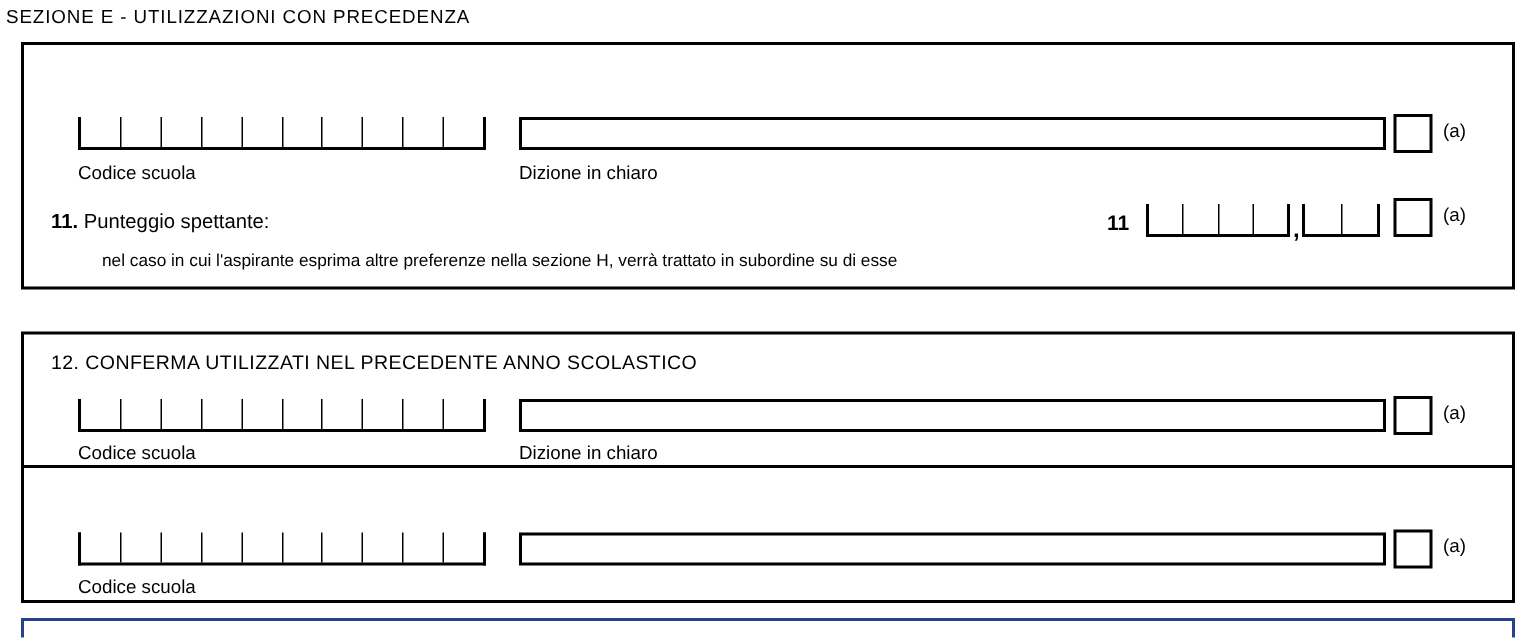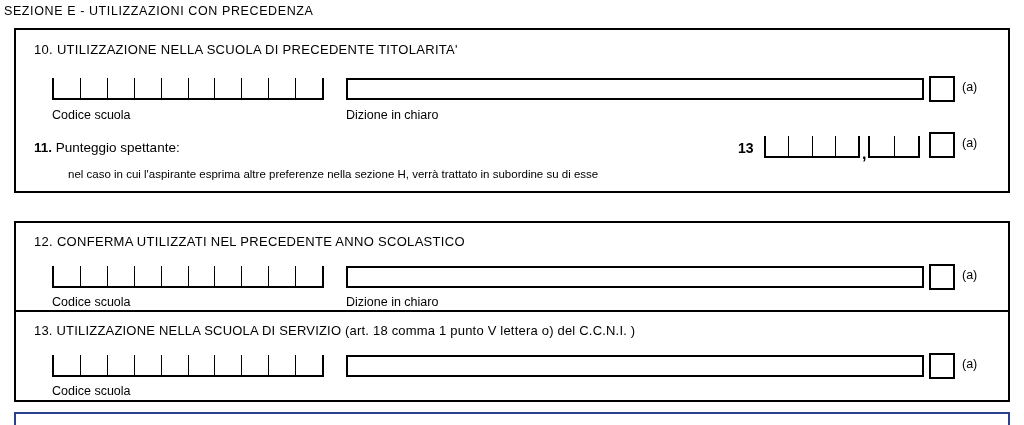--- a/index.html
+++ b/index.html
@@ -157,21 +157,20 @@
 </style>
 </head>
 <body>
 
 <div class="page">
 
   <div class="section-heading">SEZIONE E  -  UTILIZZAZIONI CON PRECEDENZA</div>
 
   <div class="block" style="left:14px; top:28px; width:996px; height:165px;">
 
-    <div class="block-title" style="left:18px; top:12px;">10.  UTILIZZAZIONE  NELLA  SCUOLA   DI  PRECEDENTE  TITOLARITA'</div>
 
     <div class="comb" style="left:36px; top:48px; width:272px;">
       <div class="cell"></div>
       <div class="cell"></div>
       <div class="cell"></div>
       <div class="cell"></div>
       <div class="cell"></div>
       <div class="cell"></div>
       <div class="cell"></div>
       <div class="cell"></div>
@@ -186,21 +185,21 @@
     <div class="smallbox" style="left:913px; top:46px;"></div>
     <div class="abc" style="left:946px; top:50px;">(a)</div>
 
     <div class="punt-label" style="left:18px; top:110px;">
       <b>11.</b>
       <span>Punteggio spettante:</span>
     </div>
 
     <div class="note" style="left:52px; top:138px;">nel caso in cui l'aspirante esprima altre preferenze nella sezione H, verrà trattato in subordine su di esse</div>
 
-    <div class="pt-num" style="left:722px; top:110px;">13</div>
+    <div class="pt-num" style="left:722px; top:110px;">11</div>
 
     <div class="scoregroup" style="left:748px; top:106px;">
       <div class="comb" style="position:relative; width:96px;">
         <div class="cell"></div>
         <div class="cell"></div>
         <div class="cell"></div>
         <div class="cell"></div>
       </div>
       <div class="comma">,</div>
       <div class="comb" style="position:relative; width:52px;">
@@ -233,21 +232,20 @@
 
     <div class="longbox" style="left:330px; top:43px; width:578px;"></div>
     <div class="caption" style="left:330px; top:72px; width:578px;">Dizione in chiaro</div>
 
     <div class="smallbox" style="left:913px; top:41px;"></div>
     <div class="abc" style="left:946px; top:45px;">(a)</div>
   </div>
 
   <div class="block" style="left:14px; top:310px; width:996px; height:92px;">
 
-    <div class="block-title tight" style="left:18px; top:11px;">13. UTILIZZAZIONE NELLA SCUOLA DI SERVIZIO (art. 18 comma 1 punto V lettera o) del C.C.N.I. )</div>
 
     <div class="comb" style="left:36px; top:43px; width:272px;">
       <div class="cell"></div>
       <div class="cell"></div>
       <div class="cell"></div>
       <div class="cell"></div>
       <div class="cell"></div>
       <div class="cell"></div>
       <div class="cell"></div>
       <div class="cell"></div>

